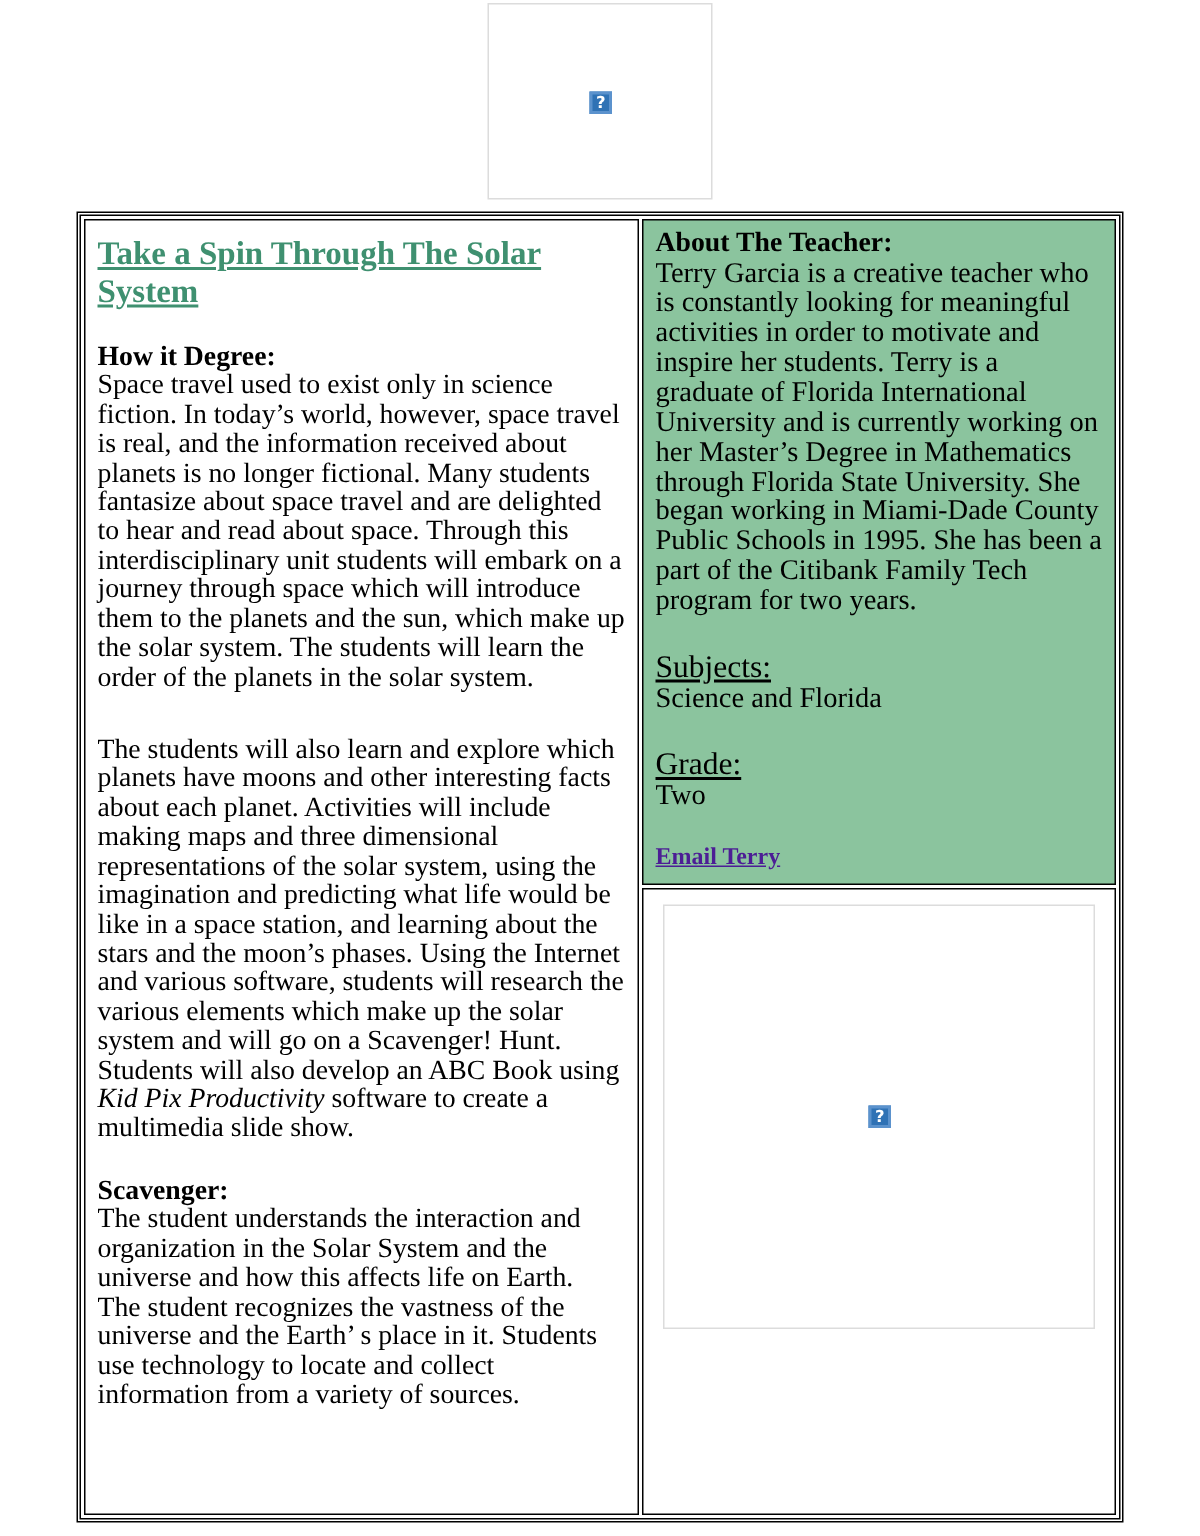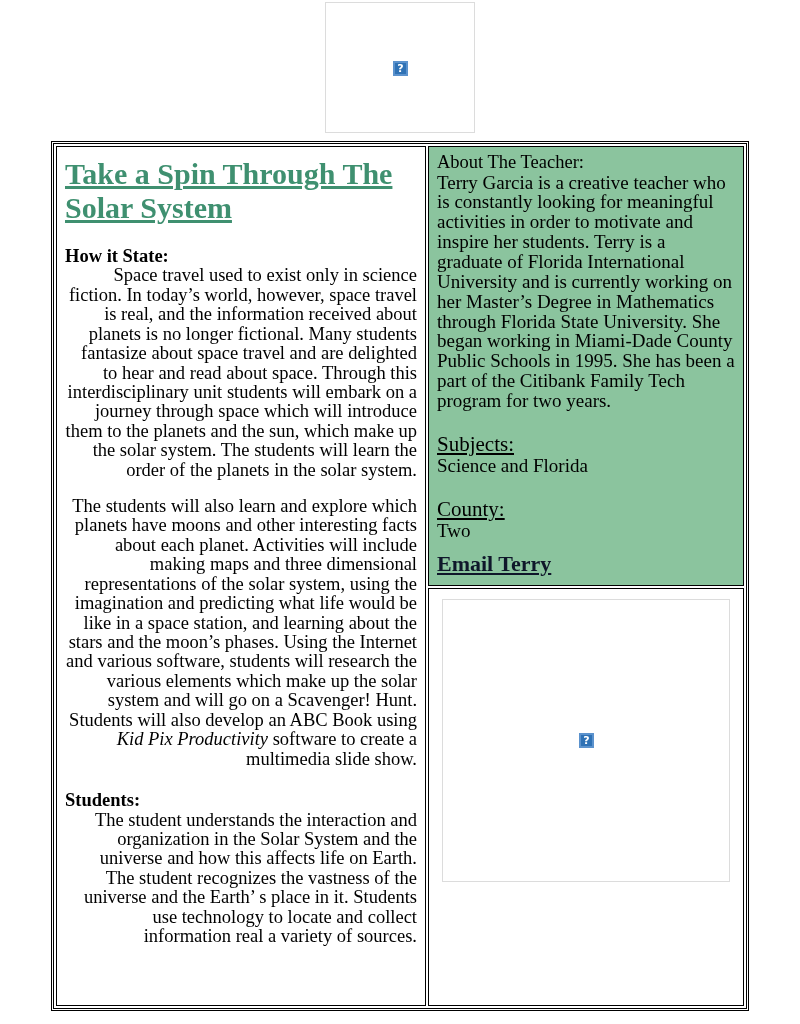--- a/index.html
+++ b/index.html
@@ -84,103 +84,102 @@
     text-align: center;
     padding: 10px 6px 6px 6px;
     height: 400px;
   }
 
   
   .title-link {
     display: block;
     color: #3f9070;
     text-decoration: underline;
-    font-size: 30px;
+    font-size: 22px;
     font-weight: bold;
     line-height: 1.13;
     margin: 4px 0 0 0;
   }
   .section-head {
     font-weight: bold;
     font-size: 18.5px;
     line-height: 1.06;
     margin: 22px 0 0 0;
   }
   .section-head.first { margin-top: 22px; }
 
   .body-text {
     font-size: 18.5px;
     line-height: 1.05;
     margin: 0;
-    text-align: right;
   }
-  .body-text.para { margin-top: 17px; }
+  .body-text.para { margin-top: 29px; }
   .body-text em { font-style: italic; }
 
   .side-head {
-    font-weight: normal;
+    font-weight: bold;
     font-size: 18.5px;
     line-height: 1.06;
     margin: 0;
   }
   .side-text {
     font-size: 19px;
     line-height: 1.045;
     margin: 0;
   }
   .side-subhead {
     font-size: 21px;
     line-height: 1.1;
     margin: 22px 0 0 0;
     font-weight: normal;
     text-decoration: underline;
   }
   .email-link {
     display: inline-block;
-    margin-top: 10px;
-    color: #0f172a;
-    font-size: 22px;
+    margin-top: 22px;
+    color: #4c1d95;
+    font-size: 16px;
     font-weight: bold;
     text-decoration: underline;
   }
 </style>
 </head>
 <body>
 
 <div class="banner-wrap">
   <span class="broken-img banner">
     <span class="bi-glyph">?</span>
   </span>
 </div>
 
 <table class="page-table">
   <tbody>
       <tr>
 
     <td class="main-col" rowspan="2">
       <a href="#" class="title-link">Take a Spin Through The Solar System</a>
 
-      <p class="section-head first">How it State:</p>
+      <p class="section-head first">How it Degree:</p>
       <p class="body-text">Space travel used to exist only in science fiction. In today’s world, however, space travel is real, and the information received about planets is no longer fictional. Many students fantasize about space travel and are delighted to hear and read about space. Through this interdisciplinary unit students will embark on a journey through space which will introduce them to the planets and the sun, which make up the solar system. The students will learn the order of the planets in the solar system.</p>
 
       <p class="body-text para"><span> The students will also learn and explore which planets have moons and other interesting facts about each planet. Activities will include making maps and three dimensional representations of the solar system, using the imagination and predicting what life would be like in a space station, and learning about the stars and the moon’s phases. Using the Internet and various software, students will research the various elements which make up the solar system and will go on a Scavenger! Hunt. Students will also develop an ABC Book using </span><em>Kid Pix Productivity</em><span> software to create a multimedia slide show.</span></p>
 
-      <p class="section-head">Students:</p>
+      <p class="section-head">Scavenger:</p>
       <p class="body-text" style="white-space: pre-line;">The student understands the interaction and organization in the Solar System and the universe and how this affects life on Earth.
-The student recognizes the vastness of the universe and the Earth’ s place in it. Students use technology to locate and collect information real a variety of sources.</p>
+The student recognizes the vastness of the universe and the Earth’ s place in it. Students use technology to locate and collect information from a variety of sources.</p>
     </td>
 
     <td class="side-col">
       <p class="side-head">About The Teacher:</p>
       <p class="side-text">Terry Garcia is a creative teacher who is constantly looking for meaningful activities in order to motivate and inspire her students. Terry is a graduate of Florida International University and is currently working on her Master’s Degree in Mathematics through Florida State University. She began working in Miami-Dade County Public Schools in 1995. She has been a part of the Citibank Family Tech program for two years.</p>
 
       <p class="side-subhead">Subjects:</p>
       <p class="side-text">Science and Florida</p>
 
-      <p class="side-subhead">County:</p>
+      <p class="side-subhead">Grade:</p>
       <p class="side-text">Two</p>
 
       <a href="#" class="email-link">Email Terry</a>
     </td>
   </tr>
   <tr>
     <td class="side-img-col">
       <span class="broken-img sidebar">
         <span class="bi-glyph">?</span>
       </span>

